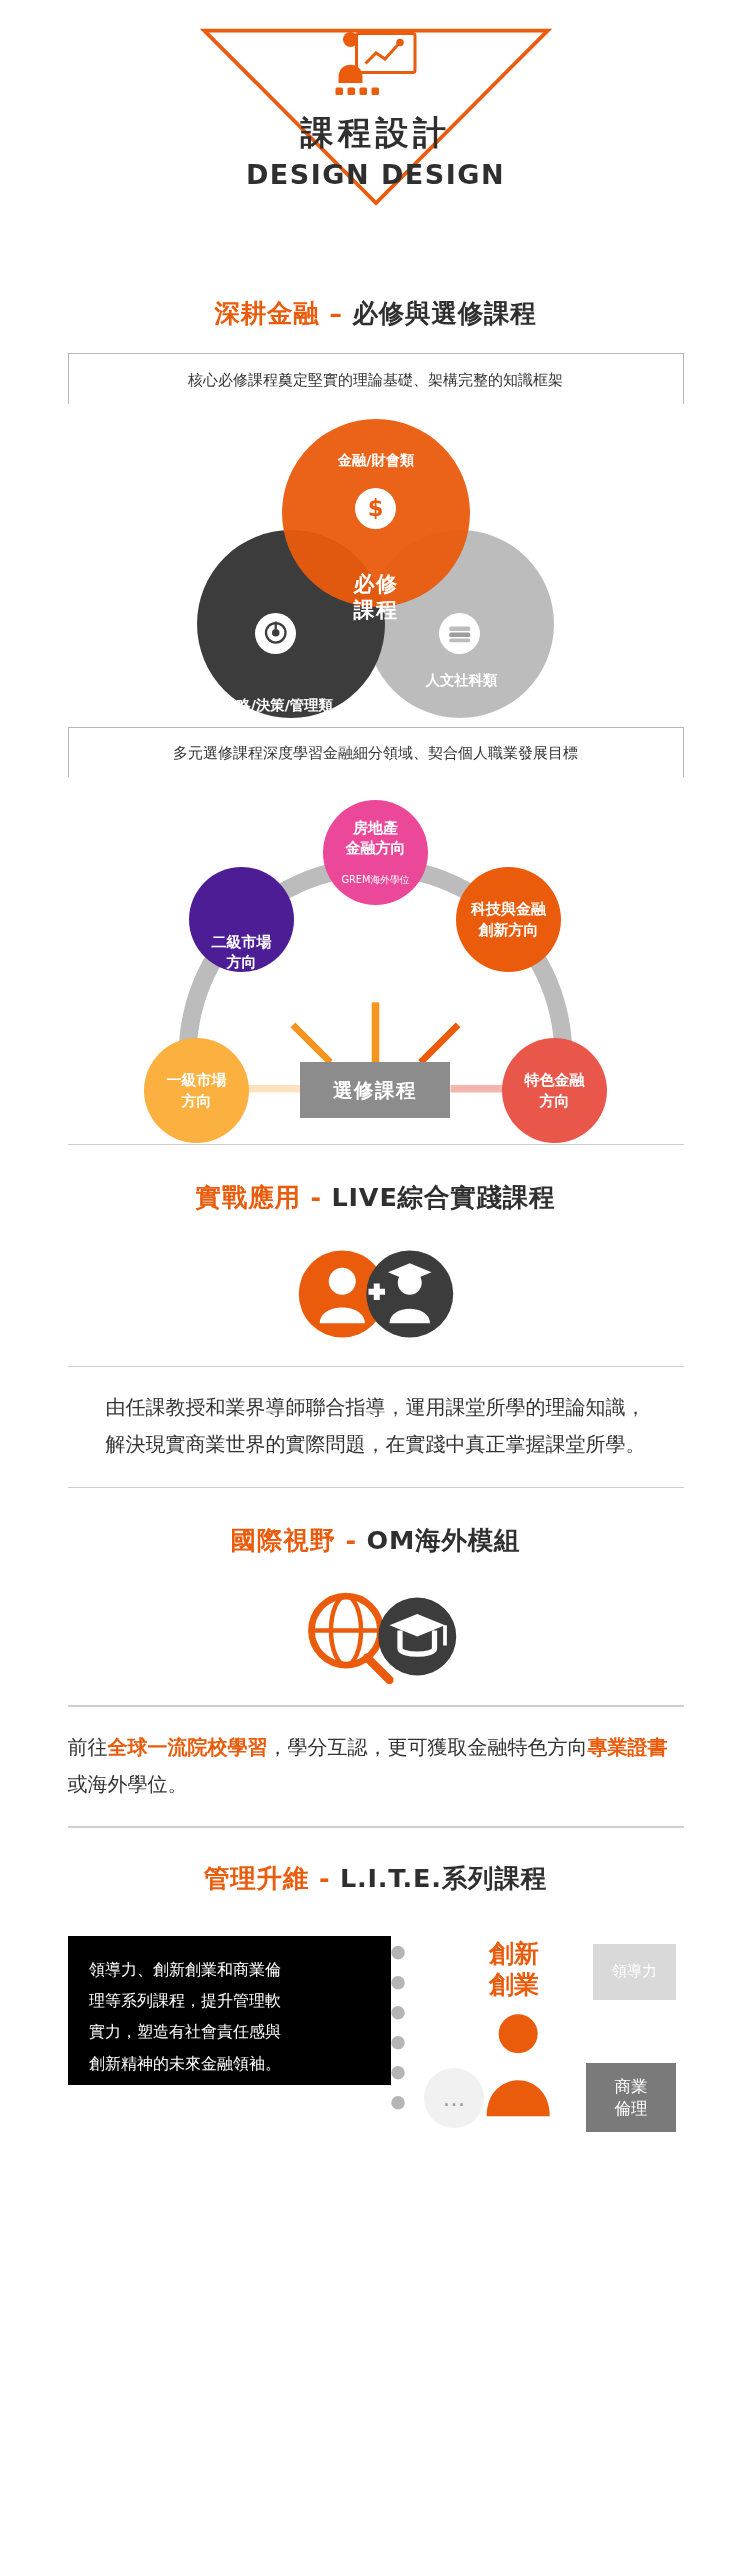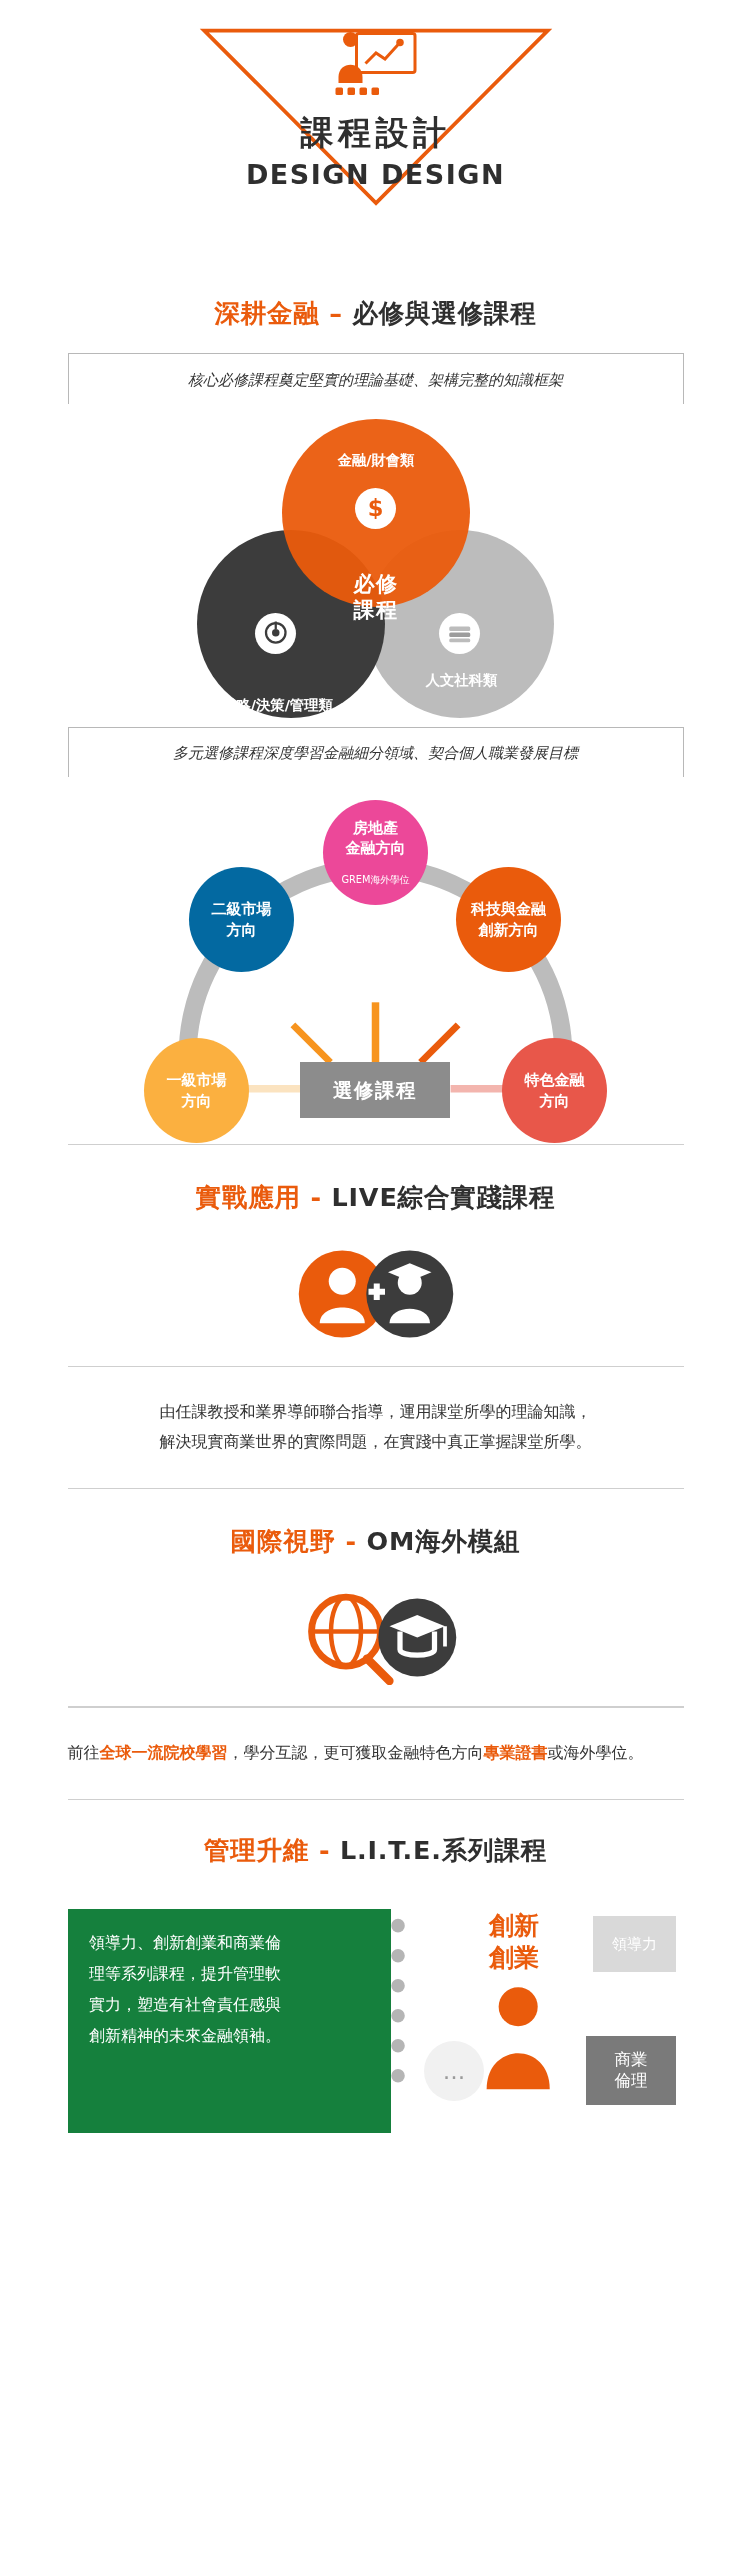--- a/index.html
+++ b/index.html
@@ -40,25 +40,25 @@
   }
   .sec-title .dark { color:#2f2f2f; }
 
   .caption-box {
     margin:0 auto; width:616px;
     border-top:1.5px solid #b8b8b8;
     border-left:1.5px solid #b8b8b8;
     border-right:1.5px solid #b8b8b8;
     border-bottom:none;
     padding:13.5px 15px 10.5px 15px;
-    text-align:center; color:#333; font-size:15px; line-height:1.7;font-style:italic;
+    text-align:center; color:#333; font-size:15px; line-height:1.7;
   }
   .caption-plain {
-    margin:12px auto; width:616px; text-align:center;
-    color:#333; font-size:16px; line-height:1.85;
+    margin:4px auto; width:616px; text-align:center;
+    color:#333; font-size:20px; line-height:1.85;
   }
   .rule { width:616px; height:1.5px; background:#cfcfcf; margin:0 auto; }
 
   
   .venn { position:relative; width:751px; height:323px; }
   .circle { position:absolute; border-radius:50%; }
   .c-orange { width:188px; height:188px; background:#ea5b0c; left:282px; top:15px; }
   .c-dark   { width:188px; height:188px; background:#3c3c3c; left:197px; top:126px; }
   .c-gray   { width:188px; height:188px; background:#bcbcbc; left:366px; top:126px; }
   .venn-lbl { position:absolute; text-align:center; font-size:14.3px; color:#fff; font-weight:bold; }
@@ -77,22 +77,22 @@
   .center-node {
     position:absolute; left:300px; top:285px; width:150px; height:56px;
     background:#8c8c8c; color:#fff; font-size:19.5px; font-weight:bold;
     display:flex; align-items:center; justify-content:center; letter-spacing:1.5px;
   }
 
   
   .icon-row { width:751px; text-align:center; }
   .lite-box { position:relative; width:751px; height:248px; }
   .lite-text {
-    position:absolute; left:68px; top:15px; width:323px; height:224px;
-    background:#15803d; color:#ffffff; font-size:16px; line-height:1.95;
+    position:absolute; left:68px; top:15px; width:323px; height:149px;
+    background:#000000; color:#ffffff; font-size:16px; line-height:1.95;
     padding:18px 21px;
   }
 </style>
 </head>
 <body>
 
 <div class="page">
 
   <div class="header">
     <svg class="tri-outline" viewBox="0 0 470 240">
@@ -189,21 +189,21 @@
       </div>
     </div>
 
     <div class="node" style="left:144px; top:261px; width:105px; height:105px; background:#fbb040; font-size:15px;">
       <div>
         <div>一級市場</div>
         <div>方向</div>
       </div>
     </div>
 
-    <div class="node" style="left:189px; top:90px; width:105px; height:105px; background:#0369a1; font-size:15px;">
+    <div class="node" style="left:189px; top:90px; width:105px; height:105px; background:#4c1d95; font-size:15px;align-items:flex-end;">
       <div>
         <div>二級市場</div>
         <div>方向</div>
       </div>
     </div>
 
     <div class="center-node">選修課程</div>
   </div>
 
   <div style="height:13.5px"></div>

